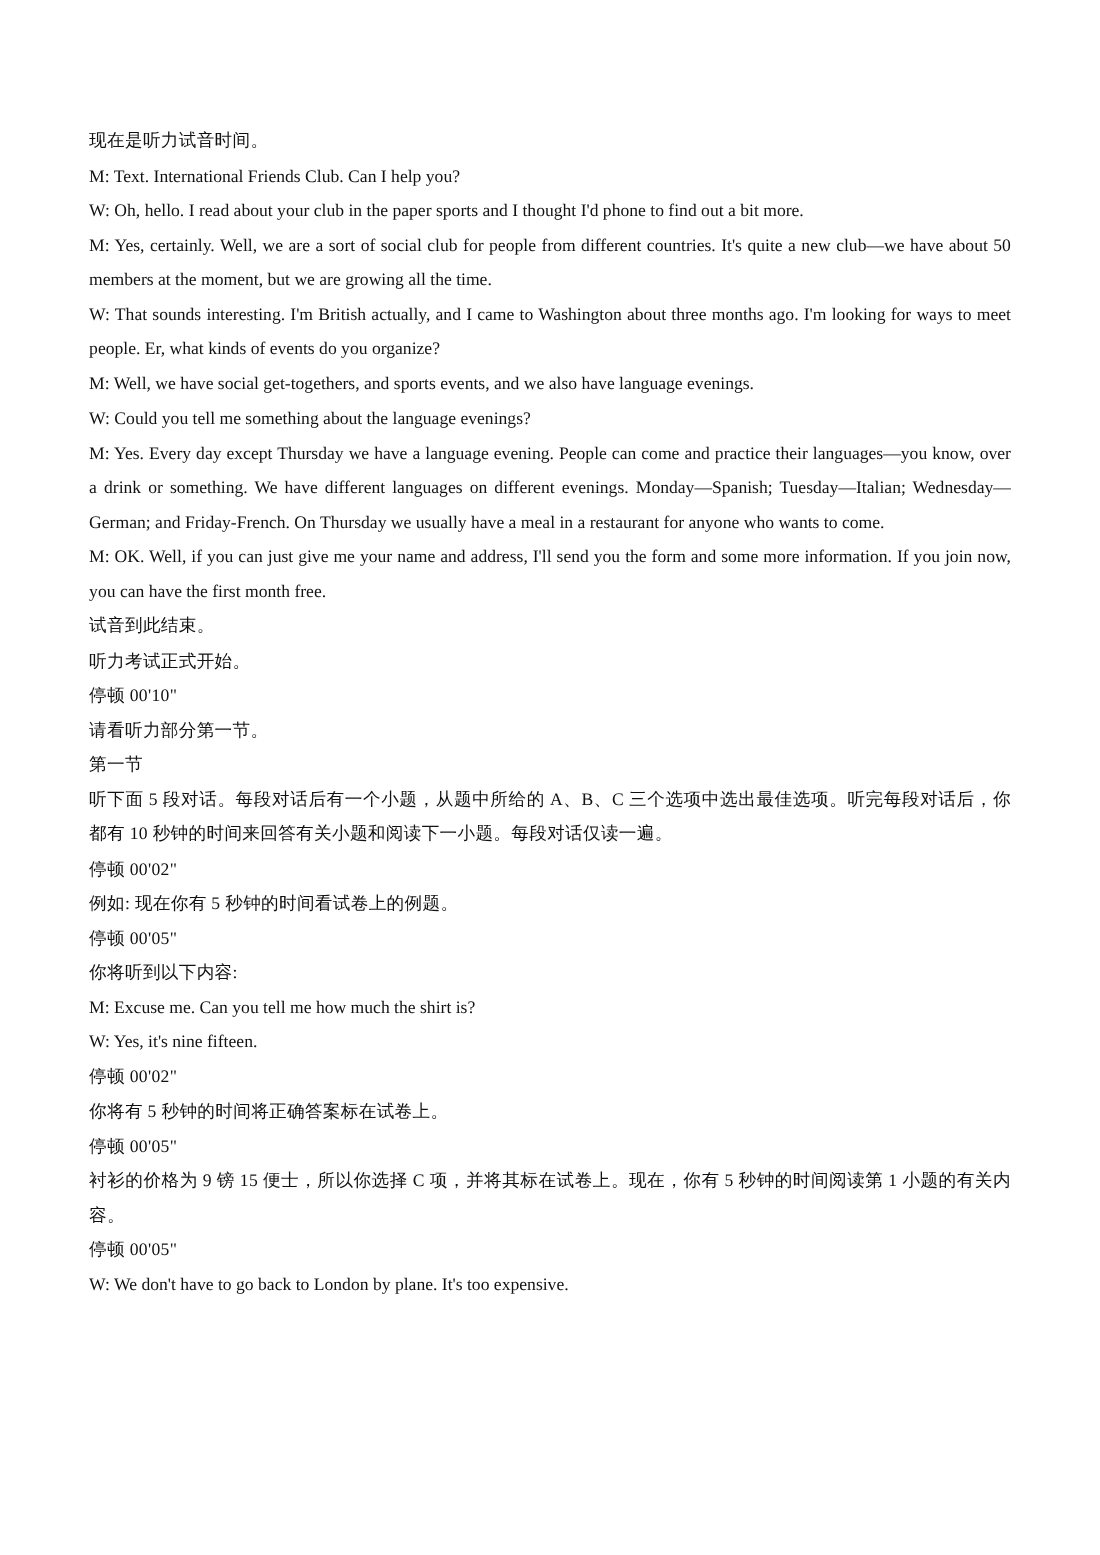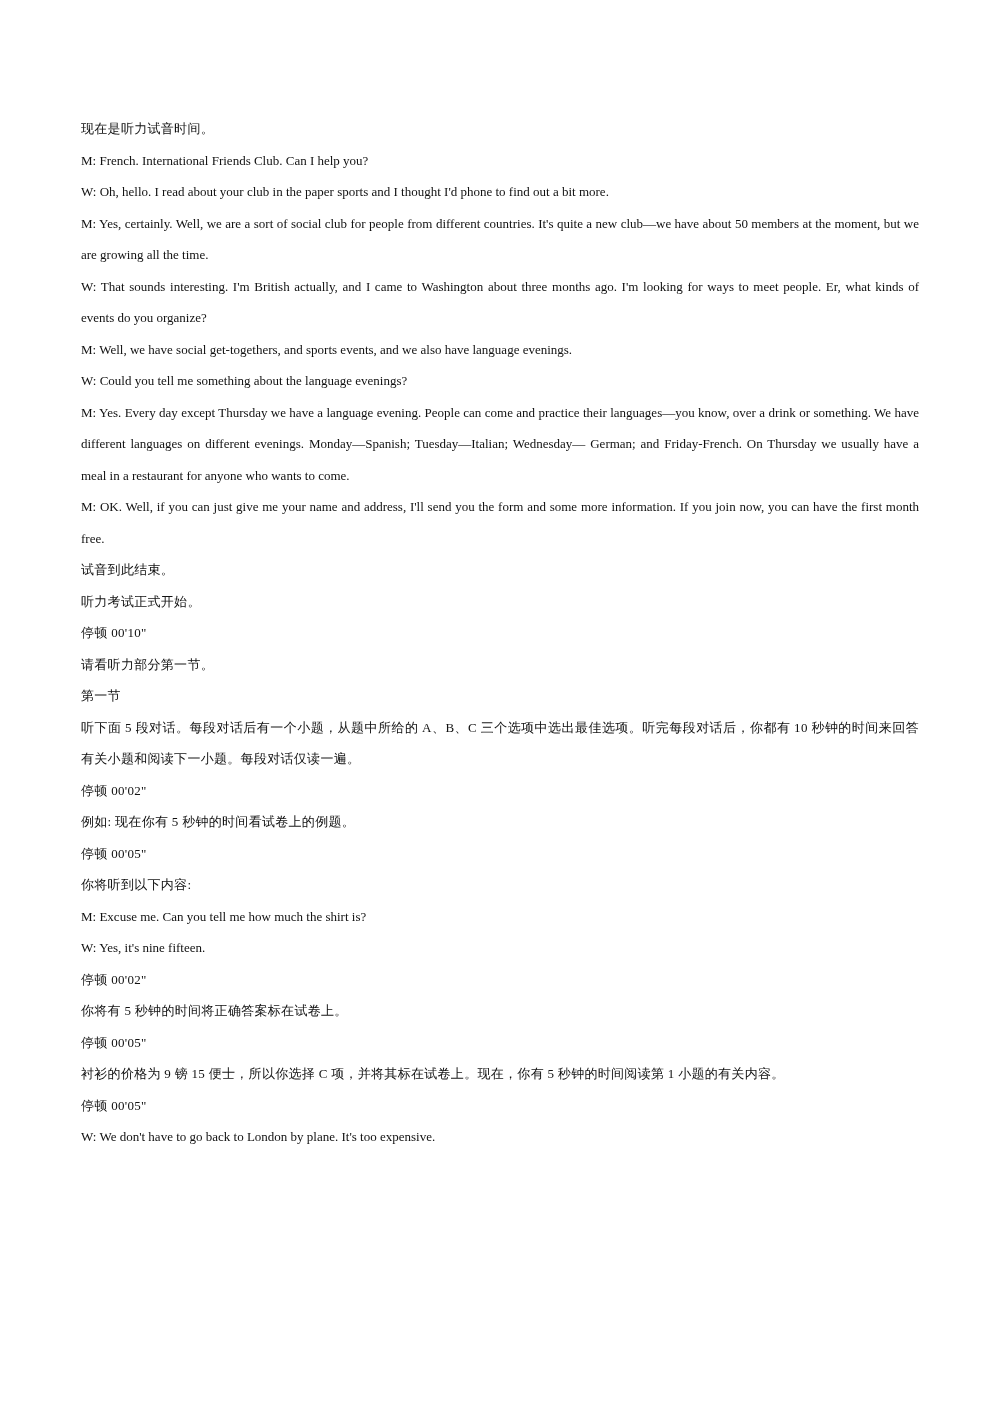--- a/index.html
+++ b/index.html
@@ -3,33 +3,33 @@
 <meta charset="utf-8">
 <style>
   html, body { margin: 0; padding: 0; background: #ffffff; }
   body { width: 1000px; height: 1414px; position: relative; overflow: hidden; }
   .page {
     position: absolute;
     left: 81px;
     top: 113px;
     width: 838px;
     font-family: "Liberation Serif", "DejaVu Serif", serif;
-    font-size: 13px;
+    font-size: 16px;
     line-height: 31.5px;
     color: #111111;
   }
   .para { margin: 0; padding: 0; text-align: justify; }
   .para.cn { letter-spacing: 0.3px; }
 </style>
 </head>
 <body>
 
 <div class="page">
   <p class="para cn">现在是听力试音时间。</p>
-  <p class="para">M: French. International Friends Club. Can I help you?</p>
+  <p class="para">M: Text. International Friends Club. Can I help you?</p>
   <p class="para">W: Oh, hello. I read about your club in the paper sports and I thought I'd phone to find out a bit more.</p>
   <p class="para">M: Yes, certainly. Well, we are a sort of social club for people from different countries. It's quite a new club—we have about 50 members at the moment, but we are growing all the time.</p>
   <p class="para">W: That sounds interesting. I'm British actually, and I came to Washington about three months ago. I'm looking for ways to meet people. Er, what kinds of events do you organize?</p>
   <p class="para">M: Well, we have social get-togethers, and sports events, and we also have language evenings.</p>
   <p class="para">W: Could you tell me something about the language evenings?</p>
   <p class="para">M: Yes. Every day except Thursday we have a language evening. People can come and practice their languages—you know, over a drink or something. We have different languages on different evenings. Monday—Spanish; Tuesday—Italian; Wednesday— German; and Friday-French. On Thursday we usually have a meal in a restaurant for anyone who wants to come.</p>
   <p class="para">M: OK. Well, if you can just give me your name and address, I'll send you the form and some more information. If you join now, you can have the first month free.</p>
   <p class="para cn">试音到此结束。</p>
   <p class="para cn">听力考试正式开始。</p>
   <p class="para cn">停顿 00'10"</p>

